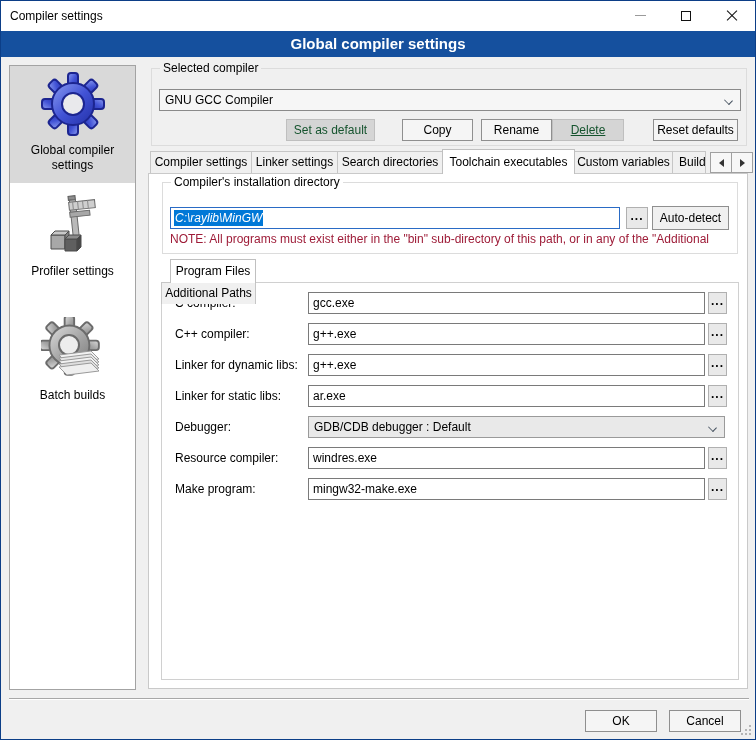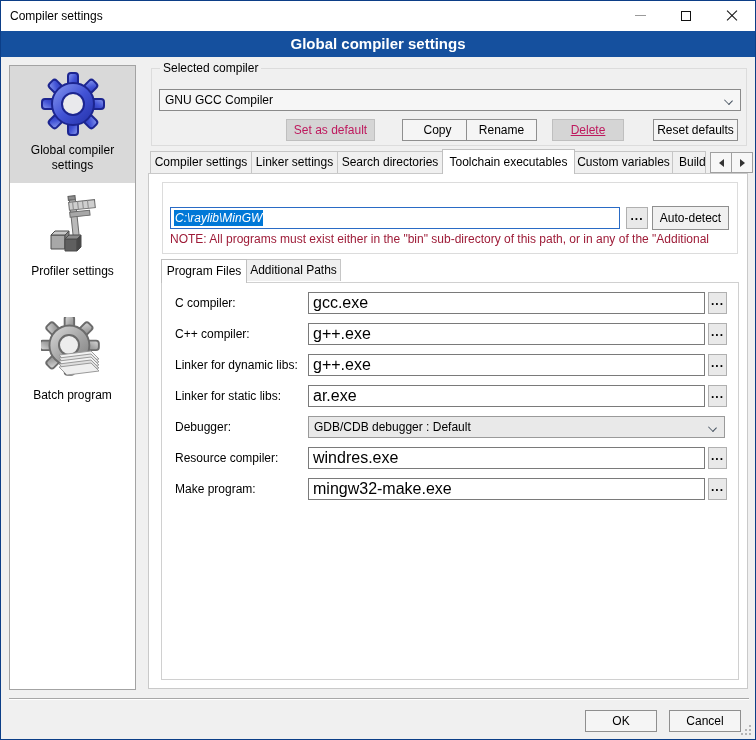--- a/index.html
+++ b/index.html
@@ -40,24 +40,24 @@
   .gb1 .gb-legend { background:#f0f0f0; }
 
   
   .combo { position:absolute; height:22px; background:#f6f6f6; border:1px solid #8a8a8a; display:flex; align-items:center; padding-left:5px; cursor:default; }
   .combo .chev { position:absolute; right:8px; top:7px; width:7px; height:7px; border-right:1.4px solid #44505e; border-bottom:1.4px solid #44505e; transform:rotate(45deg) scaleY(0.8); }
   .combo-compiler { left:7px; top:20px; width:582px; }
   .combo-debugger { background:#e9e9e9; border-color:#9a9a9a;align-items:center; }
 
   
   .btn { position:absolute; height:22px; background:#f5f5f5; border:1px solid #8f8f8f; text-align:center; line-height:20px; font-size:12px; cursor:default; }
-  .btn.disabled { background:#d5d5d5; border-color:#bfbfbf; color:#be185d; }
+  .btn.disabled { background:#d5d5d5; border-color:#bfbfbf; color:#14532d; }
   .b-setdef { left:134px; top:50px; width:89px; }
   .b-copy   { left:250px; top:50px; width:71px; }
-  .b-rename { left:314px; top:50px; width:71px; }
+  .b-rename { left:329px; top:50px; width:71px; }
   .b-delete { left:400px; top:50px; width:72px;text-decoration:underline; }
   .b-reset  { left:501px; top:50px; width:85px; }
 
   
   .tabs { position:absolute; left:149px; top:94px; height:22px; display:flex; align-items:flex-end; z-index:3; }
   .tab { height:22px; line-height:21px; background:#f0f0f0; border:1px solid #c6c6c6; border-bottom:none; text-align:center; overflow:hidden; white-space:nowrap; margin-right:-1px; cursor:default; }
   .tab.selected { height:25px; line-height:24px; background:#fff; margin-bottom:-1px; border-color:#c0c0c0; z-index:4; position:relative; }
   .t0{width:102px}.t1{width:87px}.t2{width:106px}.t3{width:133px}.t4{width:99px}
   .t5{width:34px; text-align:left; padding-left:6px;}
   .tab-arrows { position:absolute; left:709px; top:95px; z-index:5; display:flex; }
@@ -71,29 +71,29 @@
   .gb2 { left:13px; top:8px; width:576px; height:72px; background:#fff; }
   .gb2 .gb-legend { background:#fff; }
   .dir-input { position:absolute; left:7px; top:24px; width:450px; height:22px; background:#fff; border:1px solid #2a6bc5; display:flex; align-items:center; padding-left:3px; overflow:hidden; white-space:nowrap;font-style:italic; }
   .dir-input .sel { background:#0078d7; color:#fff; padding:1px 1px; }
   .mini-btn { position:absolute; height:22px; background:#e9e9e9; border:1px solid #b0b0b0; text-align:center; line-height:16px; font-weight:bold; letter-spacing:1px; cursor:default; }
   .b-browse-dir { left:463px; top:24px; width:22px; }
   .b-autodetect { left:489px; top:23px; width:77px; height:24px; background:#f0f0f0; border:1px solid #8f8f8f; line-height:22px; font-weight:normal; letter-spacing:0; }
   .note { position:absolute; left:7px; top:49px; right:2px; color:#9e1c38; white-space:nowrap; overflow:hidden; }
 
   
-  .subtabs { position:absolute; left:12px; top:85px; height:23px; display:flex; align-items:flex-start; z-index:3; }
+  .subtabs { position:absolute; left:12px; top:85px; height:23px; display:flex; align-items:flex-end; z-index:3;flex-direction:column; }
   .subtab { height:22px; line-height:21px; background:#f0f0f0; border:1px solid #c6c6c6; border-bottom:none; text-align:center; margin-right:-1px; cursor:default; }
   .subtab.selected { height:24px; line-height:23px; background:#fff; margin-bottom:-1px; border-color:#c0c0c0; z-index:4; position:relative; }
   .st0{width:86px}.st1{width:95px}
   .subpage { position:absolute; left:12px; top:108px; width:578px; height:398px; background:#fff; border:1px solid #d0d0d0; z-index:2; }
 
   
   .frm-label { position:absolute; left:13px; height:16px; }
-  .frm-input { position:absolute; left:146px; width:397px; height:22px; border:1px solid #7a7a7a; background:#fff; font-family:"Liberation Sans","DejaVu Sans",sans-serif; font-size:16px; padding-left:4px; }
+  .frm-input { position:absolute; left:146px; width:397px; height:22px; border:1px solid #7a7a7a; background:#fff; font-family:"Liberation Sans","DejaVu Sans",sans-serif; font-size:12px; padding-left:4px; }
   .frm-browse { left:546px; width:19px; height:22px; }
   .combo-debugger { left:146px; width:417px; }
   .r0{top:9px}.r1{top:40px}.r2{top:71px}.r3{top:102px}.r4{top:133px}.r5{top:164px}.r6{top:195px}
   .frm-label.r0{top:13px}.frm-label.r1{top:44px}.frm-label.r2{top:75px}.frm-label.r3{top:106px}.frm-label.r4{top:137px}.frm-label.r5{top:168px}.frm-label.r6{top:199px}
 
   
   .divider { position:absolute; left:8px; right:6px; top:641px; height:2px; border-top:1px solid #a7a7a7; border-bottom:1px solid #fff; }
   .b-ok { left:584px; top:653px; width:72px; }
   .b-cancel { left:668px; top:653px; width:72px; }
   .grip { position:absolute; right:3px; bottom:-652px; width:10px; height:10px; }
@@ -201,21 +201,21 @@
             <circle cx="28" cy="28" r="10" fill="#ededed" stroke="#6b6b6b" stroke-width="2"></circle>
             <g stroke="#9a9a9a" stroke-width="1">
               <polygon points="18,38 50,34 58,42 26,46" fill="#f2f2f2"></polygon>
               <polygon points="18,41 50,37 58,45 26,49" fill="#e6e6e6"></polygon>
               <polygon points="18,44 50,40 58,48 26,52" fill="#f2f2f2"></polygon>
               <polygon points="18,47 50,43 58,51 26,55" fill="#dedede"></polygon>
               <polygon points="18,50 50,46 58,54 26,58" fill="#efefef"></polygon>
             </g>
           </svg>
         </span>
-        <span class="lbl">Batch program</span>
+        <span class="lbl">Batch builds</span>
       </div>
     </div>
 
     <div class="groupbox gb1">
       <span class="gb-legend">Selected compiler</span>
       <div class="combo combo-compiler">
         <span>GNU GCC Compiler</span>
         <span class="chev"></span>
       </div>
       <div class="btn disabled b-setdef">Set as default</div>
@@ -238,20 +238,21 @@
           <span class="tri-left"></span>
         </div>
       <div class="arrow-btn">
           <span class="tri-right"></span>
         </div>
     </div>
 
     <div class="tabpage">
 
       <div class="groupbox gb2">
+        <span class="gb-legend">Compiler's installation directory</span>
         <div class="dir-input">
           <span class="sel">C:\raylib\MinGW</span>
         </div>
         <div class="mini-btn b-browse-dir">...</div>
         <div class="mini-btn b-autodetect">Auto-detect</div>
         <div class="note">NOTE: All programs must exist either in the "bin" sub-directory of this path, or in any of the "Additional</div>
       </div>
 
       <div class="subtabs">
         <div class="subtab st0 selected">Program Files</div>

